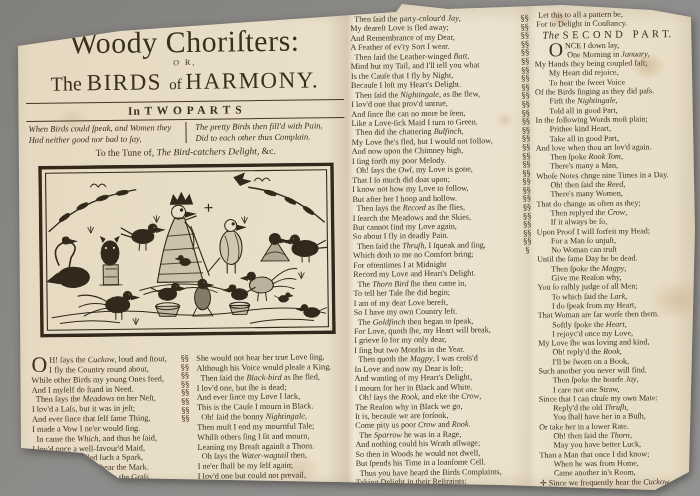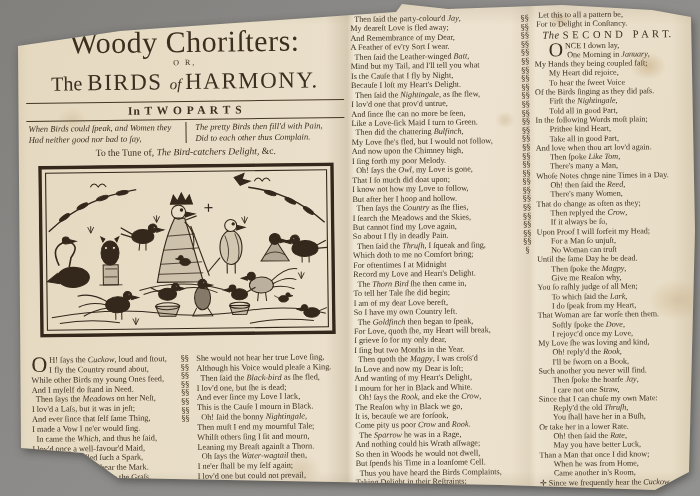--- a/index.html
+++ b/index.html
@@ -28,21 +28,21 @@
   .content{position:absolute;inset:0;transform:rotate(-0.7deg);transform-origin:350px 250px;}
 
   
   .left-page{position:absolute;left:28px;top:13px;width:318px;text-align:center;}
   .kicker{font-size:10px;font-weight:bold;letter-spacing:2px;}
   .title-main{font-size:30px;line-height:31px;letter-spacing:.5px;}
   .title-or{font-size:8px;letter-spacing:2px;margin-top:1px;}
   .title-sub{margin-top:1px;line-height:27px;white-space:nowrap;}
   .title-sub .t-the{font-size:20px;}
   .title-sub .t-big{font-size:23px;letter-spacing:1.5px;}
-  .title-sub .t-of{font-size:15px;font-style:italic;}
+  .title-sub .t-of{font-size:15px;}
   .rule{border-top:1.6px solid #433624;margin:3px 0 2px 0;}
   .rule.thin{border-top-width:1px;}
   .parts-line{font-size:11.5px;letter-spacing:1px;font-weight:bold;margin:1px 0;}
   .epigraph{display:flex;text-align:left;font-style:italic;font-size:8.6px;line-height:10.6px;margin-top:2px;}
   .ep-left{flex:1.05;padding-left:2px;}
   .ep-right{flex:1;border-left:1px solid #433624;padding-left:9px;}
   .tune-line{font-size:9.6px;margin-top:3px;}
   .woodcut-box{margin:7px auto 0 auto;width:296px;height:172px;}
 
   
@@ -321,21 +321,21 @@
           <div class="vl">And ſince ſhe can no more be ſeen,</div>
           <div class="vl">Like a Love-ſick Maid I turn to Green.</div>
           <div class="vl">  Then did the chattering <i>Bulfinch</i>,</div>
           <div class="vl">My Love ſhe's fled, but I would not follow,</div>
           <div class="vl">And now upon the Chimney high,</div>
           <div class="vl">I ſing forth my poor Melody.</div>
           <div class="vl">  Oh! ſays the <i>Owl</i>, my Love is gone,</div>
           <div class="vl">That I ſo much did doat upon;</div>
           <div class="vl">I know not how my Love to follow,</div>
           <div class="vl">But after her I hoop and hollow.</div>
-          <div class="vl">  Then ſays the <i>Country</i> as ſhe flies,</div>
+          <div class="vl">  Then ſays the <i>Record</i> as ſhe flies,</div>
           <div class="vl">I ſearch the Meadows and the Skies,</div>
           <div class="vl">But cannot find my Love again,</div>
           <div class="vl">So about I fly in deadly Pain.</div>
           <div class="vl">  Then ſaid the <i>Thruſh</i>, I ſqueak and ſing,</div>
           <div class="vl">Which doth to me no Comfort bring;</div>
           <div class="vl">For oftentimes I at Midnight</div>
           <div class="vl">Record my Love and Heart's Delight.</div>
           <div class="vl">  The <i>Thorn Bird</i> ſhe then came in,</div>
           <div class="vl">To tell her Tale ſhe did begin;</div>
           <div class="vl">I am of my dear Love bereft,</div>
@@ -376,51 +376,51 @@
               <div class="vl">My Hands they being coupled faſt;</div>
               <div class="vl">       My Heart did rejoice,</div>
               <div class="vl">       To hear the ſweet Voice</div>
               <div class="vl">Of the Birds ſinging as they did paſs.</div>
               <div class="vl">       Firſt the <i>Nightingale</i>,</div>
               <div class="vl">       Told all in good Part,</div>
               <div class="vl">In the following Words moſt plain;</div>
               <div class="vl">       Prithee kind Heart,</div>
               <div class="vl">       Take all in good Part,</div>
               <div class="vl">And love when thou art lov'd again.</div>
-              <div class="vl">       Then ſpoke <i>Like Tom</i>,</div>
+              <div class="vl">       Then ſpoke <i>Rook Tom</i>,</div>
               <div class="vl">       There's many a Man,</div>
               <div class="vl">Whoſe Notes chnge nine Times in a Day.</div>
               <div class="vl">       Oh! then ſaid the <i>Reed</i>,</div>
               <div class="vl">       There's many Women,</div>
               <div class="vl">That do change as often as they;</div>
               <div class="vl">       Then replyed the <i>Crow</i>,</div>
               <div class="vl">       If it always be ſo,</div>
               <div class="vl">Upon Proof I will forfeit my Head;</div>
               <div class="vl">       For a Man ſo unjuſt,</div>
               <div class="vl">       No Woman can truſt</div>
               <div class="vl">Until the ſame Day he be dead.</div>
               <div class="vl">       Then ſpoke the <i>Magpy</i>,</div>
               <div class="vl">       Give me Reaſon why,</div>
               <div class="vl">You ſo raſhly judge of all Men;</div>
               <div class="vl">       To which ſaid the <i>Lark</i>,</div>
               <div class="vl">       I do ſpeak from my Heart,</div>
               <div class="vl">That Woman are far worſe then them.</div>
-              <div class="vl">       Softly ſpoke the <i>Dove</i>,</div>
+              <div class="vl">       Softly ſpoke the <i>Heart</i>,</div>
               <div class="vl">       I rejoyc'd once my Love,</div>
               <div class="vl">My Love ſhe was loving and kind,</div>
               <div class="vl">       Oh! reply'd the <i>Rook</i>,</div>
               <div class="vl">       I'll be ſworn on a Book,</div>
               <div class="vl">Such another you never will find.</div>
               <div class="vl">       Then ſpoke the hoarſe <i>Jay</i>,</div>
               <div class="vl">       I care not one Straw,</div>
               <div class="vl">Since that I can chuſe my own Mate:</div>
               <div class="vl">       Reply'd the old <i>Thruſh</i>,</div>
               <div class="vl">       You ſhall have her in a Buſh,</div>
               <div class="vl">Or take her in a lower Rate.</div>
-              <div class="vl">       Oh! then ſaid the <i>Rate</i>,</div>
+              <div class="vl">       Oh! then ſaid the <i>Thorn</i>,</div>
               <div class="vl">       May you have better Luck,</div>
               <div class="vl">Than a Man that once I did know;</div>
               <div class="vl">       When he was from Home,</div>
               <div class="vl">       Came another in's Room,</div>
               <div class="vl">✛ Since we frequently hear the <i>Cuckow</i>.</div>
             </div>
         </div>
       </div>
 
     </div>

